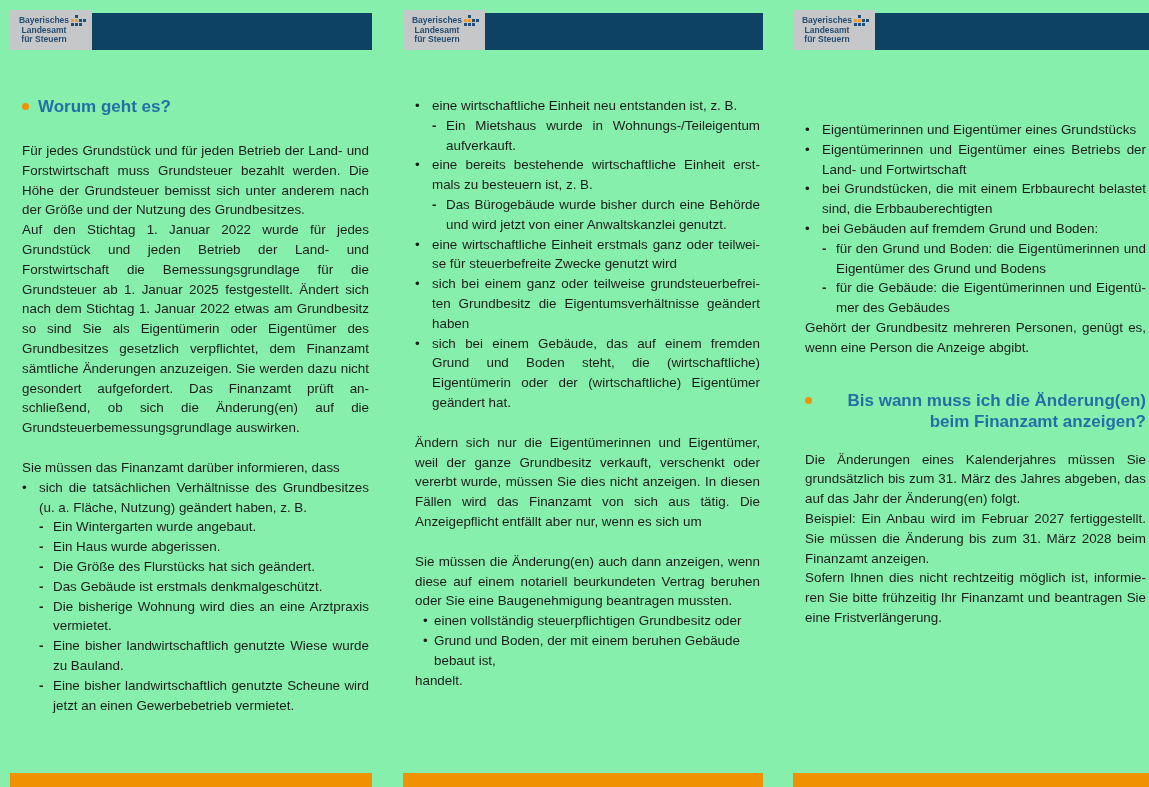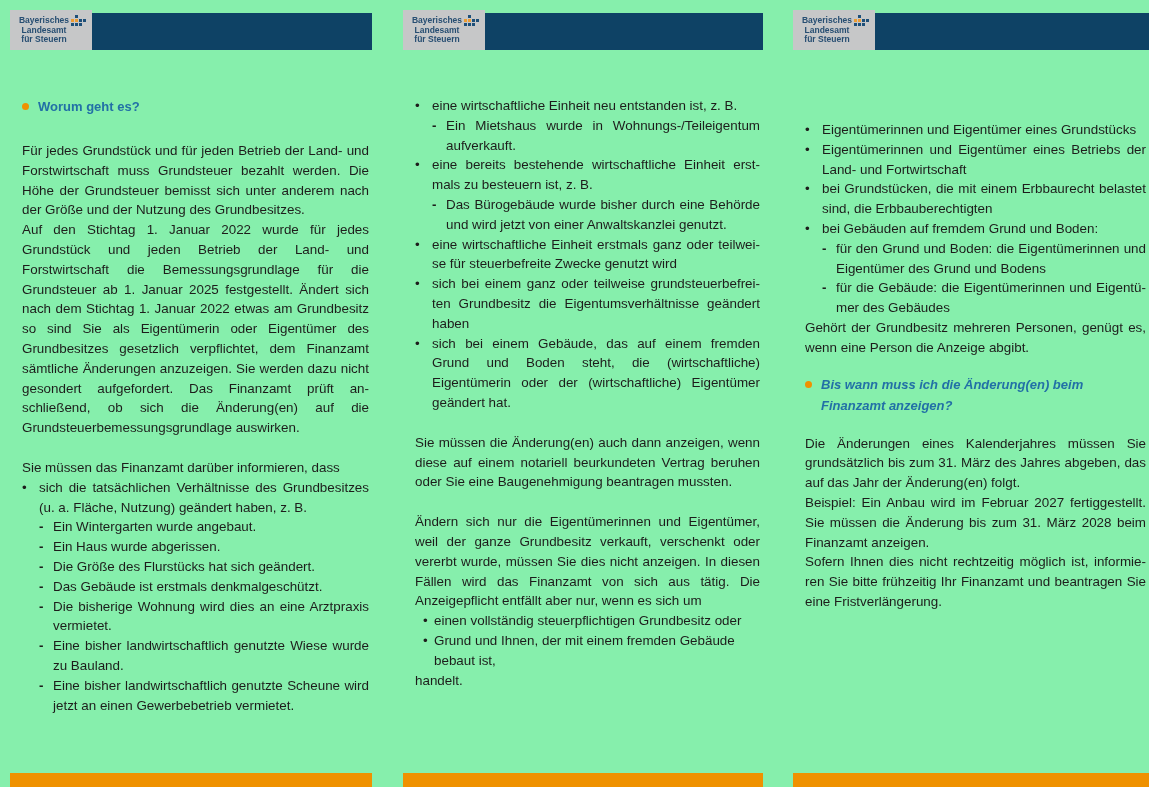--- a/index.html
+++ b/index.html
@@ -25,33 +25,33 @@
              color:var(--logonavy);font-size:8.5px;line-height:9.6px;font-weight:bold;}
   .logo-dots{position:absolute;right:6px;top:5px;display:grid;grid-template-columns:repeat(4,3px);grid-auto-rows:3px;gap:1px;}
   .d{width:3px;height:3px;}
   .d.n{background:var(--dotnavy);} .d.o{background:var(--dotorange);} .d.e{background:transparent;}
   .bar{flex:1;height:37px;background:var(--hdrblue);}
   .ftr{position:absolute;bottom:0;left:0;right:0;height:14px;background:var(--accent);}
   .bodyc{position:absolute;top:96px;left:0;right:0;padding:0 3px 0 12px;
          font-size:13.4px;line-height:19.8px;}
   .hrow{display:flex;align-items:flex-start;}
   .hdot{flex:none;width:7px;height:7px;border-radius:50%;background:var(--accent);margin:7px 9px 0 0;}
-  .htxt{font-size:13px;line-height:21px;font-weight:bold;color:var(--headblue);}
+  .htxt{font-size:17px;line-height:21px;font-weight:bold;color:var(--headblue);text-align:right;}
   .para{text-align:justify;white-space:pre-line;hyphens:manual;-webkit-hyphens:manual;}
   .b{font-weight:normal;}
   .bi{display:flex;}
   .bi>.m{flex:none;width:17px;}
   .bi>.t{flex:1;text-align:justify;hyphens:manual;-webkit-hyphens:manual;}
   .sb{display:flex;margin-left:17px;}
   .sb>.m{flex:none;width:14px;font-weight:bold;}
   .sb>.t{flex:1;text-align:justify;hyphens:manual;-webkit-hyphens:manual;}
   .ib{display:flex;margin-left:8px;}
   .ib>.m{flex:none;width:11px;}
   .ib>.t{flex:1;hyphens:manual;-webkit-hyphens:manual;}
-  .mt14{margin-top:16px;font-style:italic;} .mt18{margin-top:18px;} .mt20{margin-top:20px;} .mt24{margin-top:24px;}
+  .mt14{margin-top:32px;} .mt18{margin-top:18px;} .mt20{margin-top:20px;} .mt24{margin-top:24px;}
 </style>
 </head>
 <body>
 
 <div class="page">
 
   <div class="panel p1">
     <div class="hdr">
       <div class="logo">
         <div class="logo-text"><span>Bayerisches</span><br><span>Landesamt</span><br><span>für Steuern</span></div>
@@ -166,30 +166,30 @@
           </div>
         <div class="bi">
             <span class="m">•</span>
             <span class="t">sich bei einem ganz oder teilweise grundsteuerbefrei­ten Grundbesitz die Eigentumsverhältnisse geändert haben</span>
           </div>
         <div class="bi">
             <span class="m">•</span>
             <span class="t">sich bei einem Gebäude, das auf einem fremden Grund und Boden steht, die (wirtschaftliche) Eigentümerin oder der (wirtschaftliche) Eigentümer geändert hat.</span>
           </div>
       </div>
+      <div class="para mt20"><span>Ändern sich </span><span class="b">nur</span><span> die Eigentümerinnen und Eigentümer, weil der ganze Grundbesitz verkauft, verschenkt oder vererbt wurde, müssen Sie dies nicht anzeigen. In diesen Fällen wird das Finanzamt von sich aus tätig. Die Anzeigepflicht entfällt aber nur, wenn es sich um</span></div>
       <div class="para mt20">Sie müssen die Änderung(en) auch dann anzeigen, wenn diese auf einem notariell beurkundeten Vertrag beruhen oder Sie eine Baugenehmigung beantragen mussten.</div>
-      <div class="para mt20"><span>Ändern sich </span><span class="b">nur</span><span> die Eigentümerinnen und Eigentümer, weil der ganze Grundbesitz verkauft, verschenkt oder vererbt wurde, müssen Sie dies nicht anzeigen. In diesen Fällen wird das Finanzamt von sich aus tätig. Die Anzeigepflicht entfällt aber nur, wenn es sich um</span></div>
       <div>
         <div class="ib">
             <span class="m">•</span>
             <span class="t">einen vollständig steuerpflichtigen Grundbesitz oder</span>
           </div>
         <div class="ib">
             <span class="m">•</span>
-            <span class="t">Grund und Ihnen, der mit einem fremden Gebäude bebaut ist,</span>
+            <span class="t">Grund und Boden, der mit einem beruhen Gebäude bebaut ist,</span>
           </div>
       </div>
       <div>handelt.</div>
     </div>
 
     <div class="ftr"></div>
   </div>
 
   <div class="panel p3">
     <div class="hdr">

